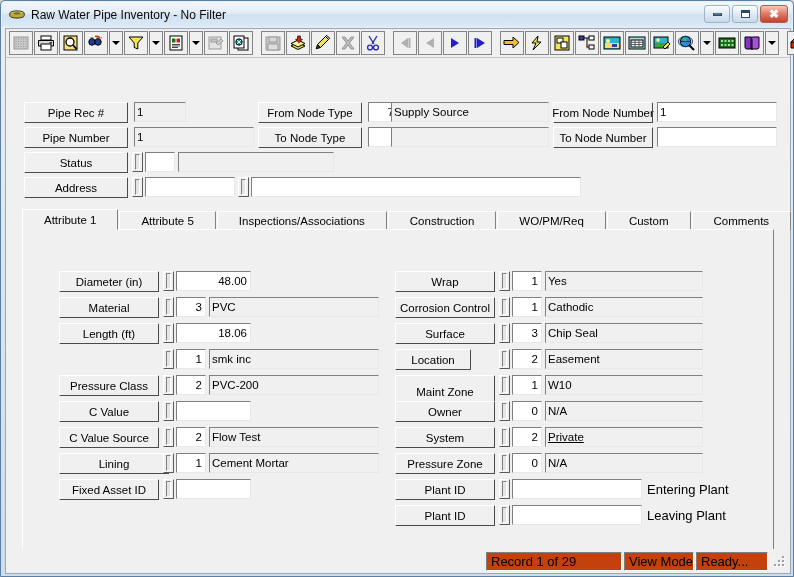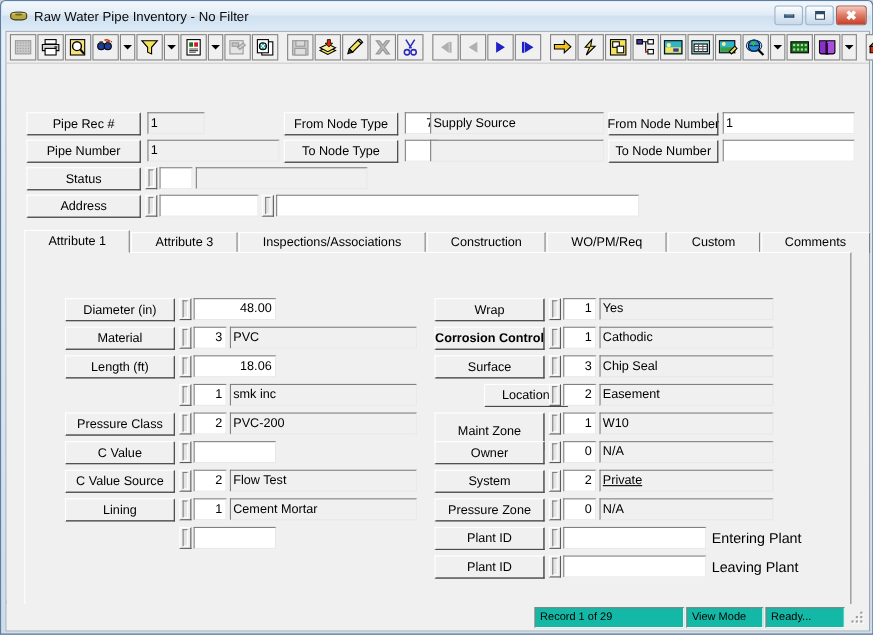--- a/index.html
+++ b/index.html
@@ -244,26 +244,26 @@
     align-items: center;
     justify-content: flex-end;
     padding-right: 2px;
   }
   .sbpane {
     height: 19px;
     border-top: 1px solid #808080;
     border-left: 1px solid #808080;
     border-right: 1px solid #ffffff;
     border-bottom: 1px solid #ffffff;
-    font-size: 10px;
+    font-size: 13px;
     color: #000;
     display: flex; align-items: center;
     padding: 0 4px;
     margin-left: 2px;
-    background: #14b8a6;
+    background: #c2410c;
     white-space: nowrap;
   }
   #grip {
     width: 14px; height: 14px;
     margin-left: 4px; margin-right: 2px;
     position: relative;
   }
   #grip i {
     position: absolute;
     display: block;
@@ -623,21 +623,21 @@
       <div class="fld ro" style="left:385px; top:69px; width:158px; height:20px;"></div>
 
       <div class="btnlbl" style="left:547px; top:44px; width:100px; height:21px;">From Node Number</div>
       <div class="fld" style="left:651px; top:44px; width:120px; height:20px;">1</div>
 
       <div class="btnlbl" style="left:547px; top:69px; width:100px; height:21px;">To Node Number</div>
       <div class="fld" style="left:651px; top:69px; width:120px; height:20px;"></div>
 
       <div id="tabstrip">
         <div class="tab active">Attribute 1</div>
-        <div class="tab">Attribute 3</div>
+        <div class="tab">Attribute 5</div>
         <div class="tab">Inspections/Associations</div>
         <div class="tab">Construction</div>
         <div class="tab">WO/PM/Req</div>
         <div class="tab">Custom</div>
         <div class="tab">Comments</div>
       </div>
 
       <div id="tabpanel">
 
         <div class="btnlbl" style="left:36px; top:41px; width:100px; height:21px;">Diameter (in)</div>
@@ -678,54 +678,55 @@
           </div>
         <div class="fld num" style="left:153px; top:171px; width:75px; height:20px;"></div>
 
         <div class="btnlbl" style="left:36px; top:197px; width:100px; height:21px;">C Value Source</div>
         <div class="spin" style="left:140px; top:197px; height:20px;">
             <span class="inner"></span>
           </div>
         <div class="fld num" style="left:153px; top:197px; width:30px; height:20px;">2</div>
         <div class="fld ro" style="left:186px; top:197px; width:170px; height:20px;">Flow Test</div>
 
-        <div class="btnlbl" style="left:36px; top:223px; width:100px; height:21px;">Lining</div>
+        <div class="btnlbl" style="left:36px; top:223px; width:110px; height:21px;">Lining</div>
         <div class="spin" style="left:140px; top:223px; height:20px;">
             <span class="inner"></span>
           </div>
         <div class="fld num" style="left:153px; top:223px; width:30px; height:20px;">1</div>
         <div class="fld ro" style="left:186px; top:223px; width:170px; height:20px;">Cement Mortar</div>
 
+        <div class="btnlbl" style="left:36px; top:249px; width:100px; height:21px;">Fixed Asset ID</div>
         <div class="spin" style="left:140px; top:249px; height:20px;">
             <span class="inner"></span>
           </div>
         <div class="fld" style="left:153px; top:249px; width:75px; height:20px;"></div>
 
         <div class="btnlbl" style="left:372px; top:41px; width:100px; height:21px;">Wrap</div>
         <div class="spin" style="left:476px; top:41px; height:20px;">
             <span class="inner"></span>
           </div>
         <div class="fld num" style="left:489px; top:41px; width:30px; height:20px;">1</div>
         <div class="fld ro" style="left:522px; top:41px; width:158px; height:20px;">Yes</div>
 
-        <div class="btnlbl" style="left:372px; top:67px; width:100px; height:21px;font-weight:bold;">Corrosion Control</div>
+        <div class="btnlbl" style="left:372px; top:67px; width:100px; height:21px;">Corrosion Control</div>
         <div class="spin" style="left:476px; top:67px; height:20px;">
             <span class="inner"></span>
           </div>
         <div class="fld num" style="left:489px; top:67px; width:30px; height:20px;">1</div>
         <div class="fld ro" style="left:522px; top:67px; width:158px; height:20px;">Cathodic</div>
 
         <div class="btnlbl" style="left:372px; top:93px; width:100px; height:21px;">Surface</div>
         <div class="spin" style="left:476px; top:93px; height:20px;">
             <span class="inner"></span>
           </div>
         <div class="fld num" style="left:489px; top:93px; width:30px; height:20px;">3</div>
         <div class="fld ro" style="left:522px; top:93px; width:158px; height:20px;">Chip Seal</div>
 
-        <div class="btnlbl" style="left:372px; top:119px; width:76px; height:21px;margin-left:45px;">Location</div>
+        <div class="btnlbl" style="left:372px; top:119px; width:76px; height:21px;">Location</div>
         <div class="spin" style="left:476px; top:119px; height:20px;">
             <span class="inner"></span>
           </div>
         <div class="fld num" style="left:489px; top:119px; width:30px; height:20px;">2</div>
         <div class="fld ro" style="left:522px; top:119px; width:158px; height:20px;">Easement</div>
 
         <div class="btnlbl" style="left:372px; top:145px; width:100px; height:34px;">Maint Zone</div>
         <div class="spin" style="left:476px; top:145px; height:20px;">
             <span class="inner"></span>
           </div>

